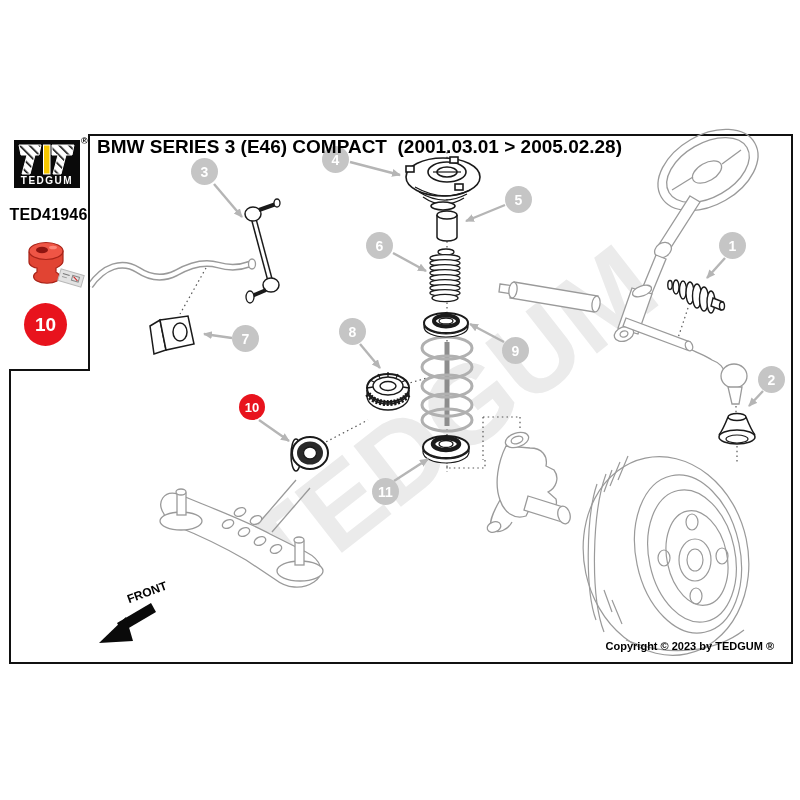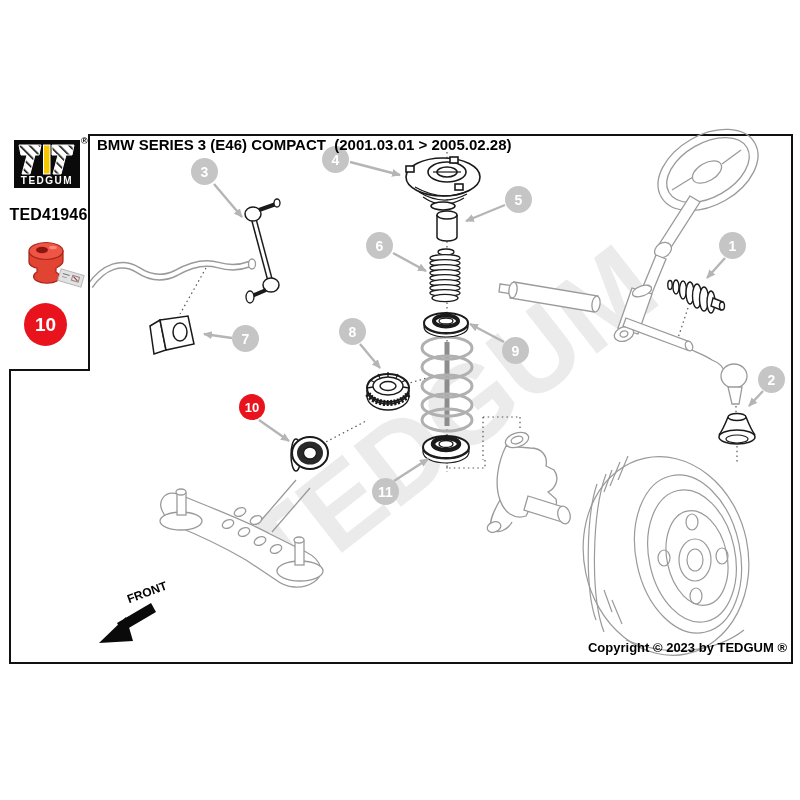--- a/index.html
+++ b/index.html
@@ -12,31 +12,31 @@
            background:#fff;z-index:5;}
   .logo-box{position:absolute;left:5px;top:6px;width:66px;height:48px;background:#0a0a0a;}
   .logo-text{position:absolute;left:0;bottom:2px;width:100%;text-align:center;color:#fff;
              font-size:10px;font-weight:bold;letter-spacing:1.5px;}
   .reg-mark{position:absolute;left:72px;top:2px;font-size:9px;font-weight:bold;}
   .part-number{position:absolute;left:0;top:72px;width:100%;text-align:center;
                font-size:16px;font-weight:bold;letter-spacing:.2px;}
   .sidebar-badge{position:absolute;left:15px;top:169px;width:43px;height:43px;border-radius:50%;
                  background:#e8131d;color:#fff;font-weight:bold;font-size:19px;
                  display:flex;align-items:center;justify-content:center;}
-  .header-title{position:absolute;left:97px;top:136px;font-size:15px;font-weight:bold;
+  .header-title{position:absolute;left:97px;top:136px;font-size:19px;font-weight:bold;
                 white-space:pre;z-index:6;}
   .watermark{position:absolute;left:130px;top:350px;width:640px;height:140px;line-height:140px;
              text-align:center;font-size:112px;font-weight:bold;color:#ebebeb;
              transform:rotate(-38deg);z-index:1;letter-spacing:0px;user-select:none;}
   .diagram-svg{position:absolute;left:0;top:0;z-index:2;}
   .co{position:absolute;width:27px;height:27px;border-radius:50%;background:#c5c5c5;color:#fff;
       font-weight:bold;font-size:14px;display:flex;align-items:center;justify-content:center;
       z-index:3;}
   .co.red{background:#e8131d;width:26px;height:26px;font-size:13px;}
-  .copyright{position:absolute;top:640px;right:13px;font-size:13px;font-weight:bold;z-index:4;}
+  .copyright{position:absolute;top:640px;right:26px;font-size:11px;font-weight:bold;z-index:4;}
   .front-label{position:absolute;left:130px;top:592px;font-size:12px;font-weight:bold;
                transform:rotate(-20deg);transform-origin:left bottom;z-index:3;}
 </style>
 </head>
 <body>
 
 <div class="page">
 
   <div class="watermark">TEDGUM</div>
 

